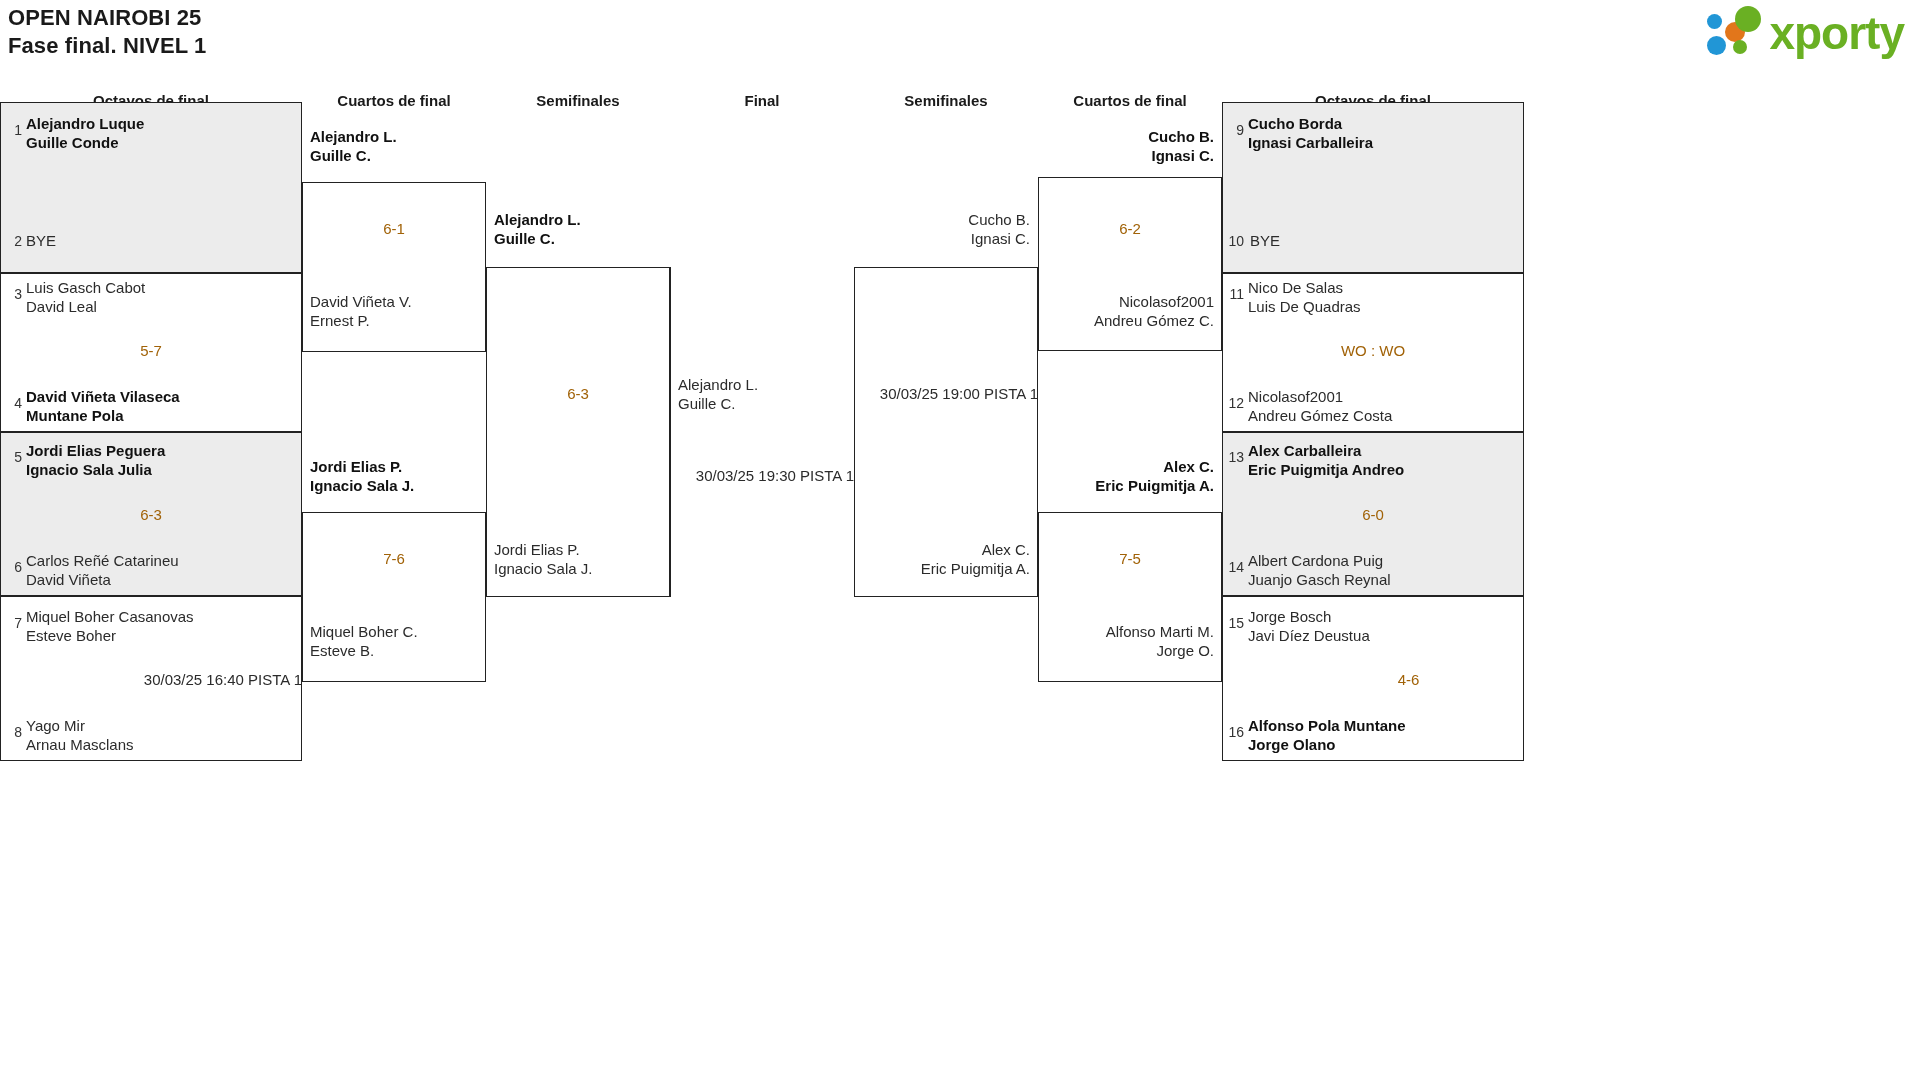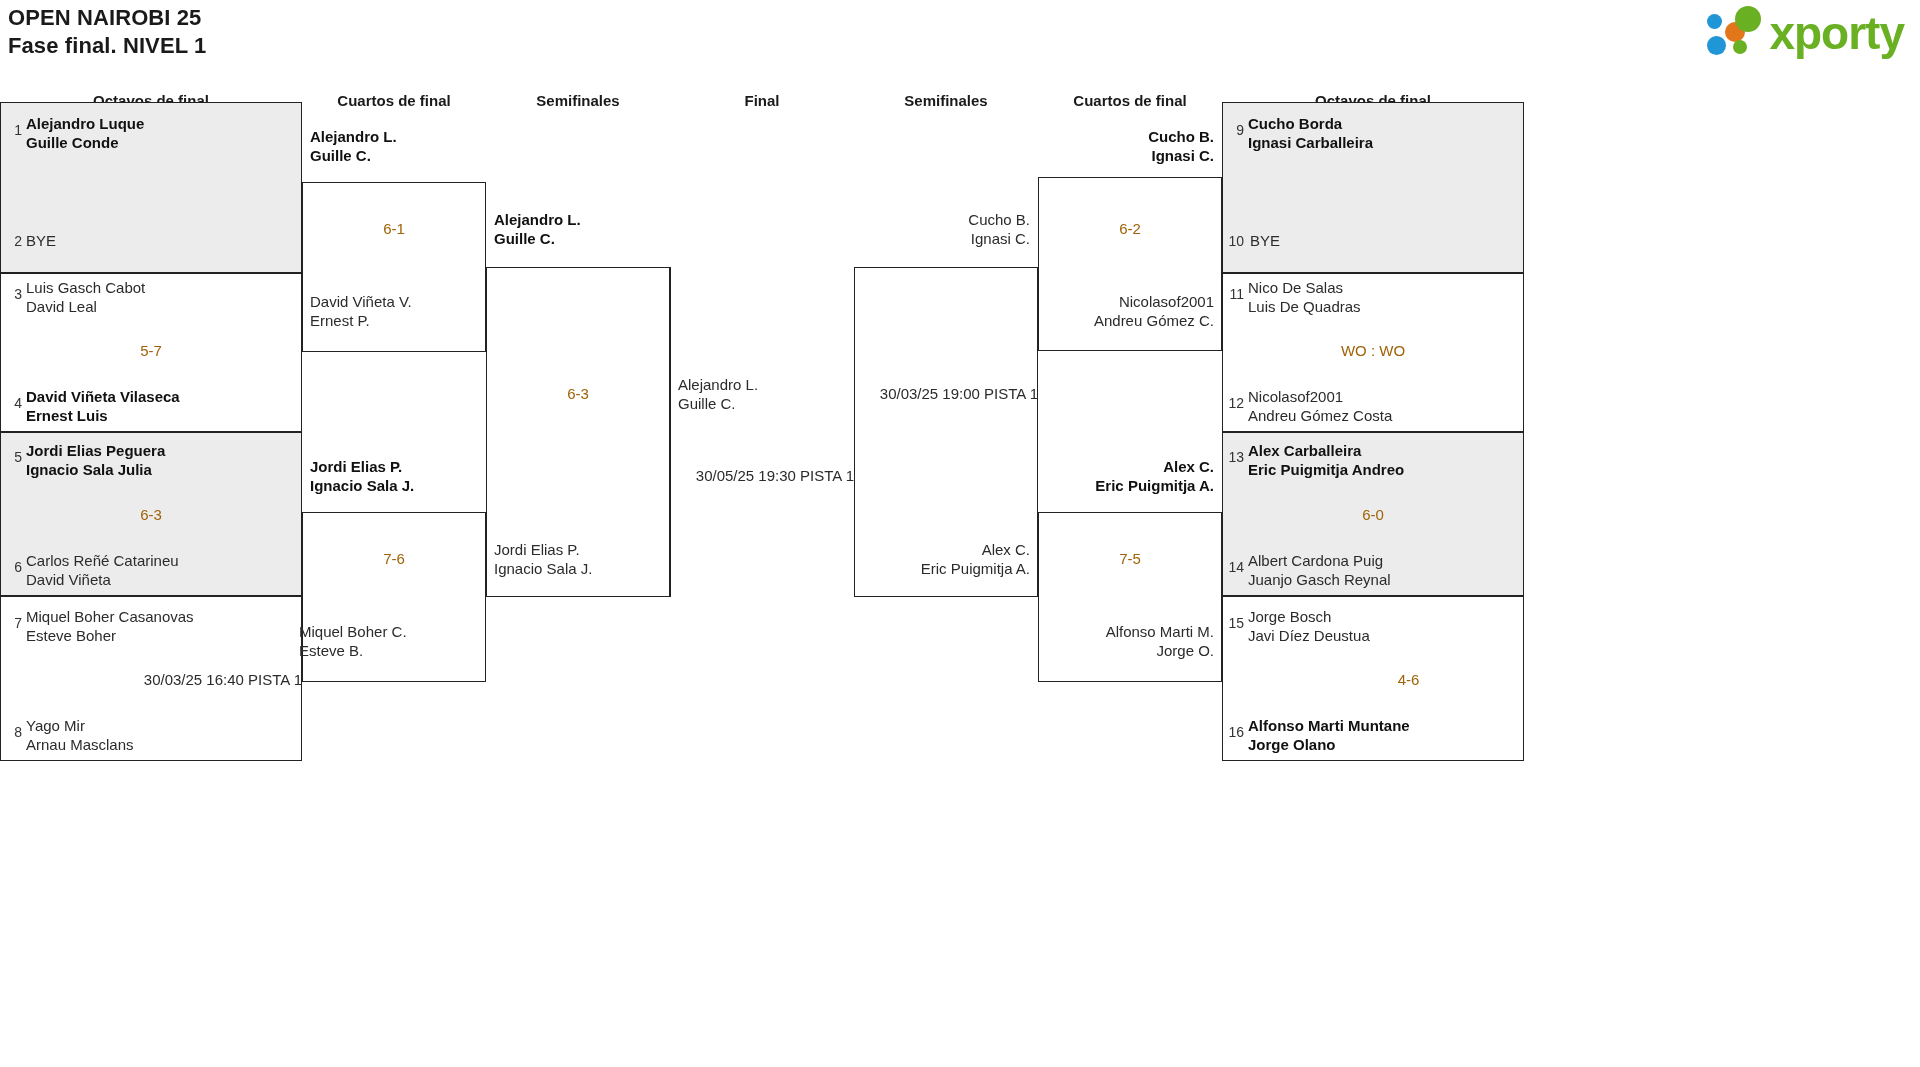--- a/index.html
+++ b/index.html
@@ -98,21 +98,21 @@
   <div class="cell" style="left:0px; top:273px; width:302px; height:159px;"></div>
   <div class="seed" style="left:0px;  top:286px;">3</div>
   <div class="names" style="left:26px; top:278px;">
     <div>Luis Gasch Cabot</div>
     <div>David Leal</div>
   </div>
   <div class="score" style="left:0px; top:342px; width:302px;">5-7</div>
   <div class="seed" style="left:0px;  top:395px;">4</div>
   <div class="names win" style="left:26px; top:387px;">
     <div>David Viñeta Vilaseca</div>
-    <div>Ernest Luis</div>
+    <div>Muntane Pola</div>
   </div>
 
   <div class="cell shade" style="left:0px; top:432px; width:302px; height:164px;"></div>
   <div class="seed" style="left:0px;  top:449px;">5</div>
   <div class="names win" style="left:26px; top:441px;">
     <div>Jordi Elias Peguera</div>
     <div>Ignacio Sala Julia</div>
   </div>
   <div class="score" style="left:0px; top:506px; width:302px;">6-3</div>
   <div class="seed" style="left:0px;  top:559px;">6</div>
@@ -144,41 +144,41 @@
     <div>David Viñeta V.</div>
     <div>Ernest P.</div>
   </div>
 
   <div class="cell" style="left:302px; top:512px; width:184px; height:170px;"></div>
   <div class="names win" style="left:310px; top:457px;">
     <div>Jordi Elias P.</div>
     <div>Ignacio Sala J.</div>
   </div>
   <div class="score" style="left:302px; top:550px; width:184px;">7-6</div>
-  <div class="names" style="left:299px; top:622px;">
+  <div class="names" style="left:310px; top:622px;">
     <div>Miquel Boher C.</div>
     <div>Esteve B.</div>
   </div>
 
   <div class="cell" style="left:486px; top:267px; width:184px; height:330px;"></div>
   <div class="names win" style="left:494px; top:210px;">
     <div>Alejandro L.</div>
     <div>Guille C.</div>
   </div>
   <div class="score" style="left:486px; top:385px; width:184px;">6-3</div>
   <div class="names" style="left:494px; top:540px;">
     <div>Jordi Elias P.</div>
     <div>Ignacio Sala J.</div>
   </div>
 
   <div class="names" style="left:678px; top:375px;">
     <div>Alejandro L.</div>
     <div>Guille C.</div>
   </div>
-  <div class="sched" style="left:670px; top:467px; width:184px;">30/05/25 19:30 PISTA 1</div>
+  <div class="sched" style="left:670px; top:467px; width:184px;">30/03/25 19:30 PISTA 1</div>
 
   <div class="cell" style="left:854px; top:267px; width:184px; height:330px;"></div>
   <div class="names right" style="left:854px; top:210px; width:176px;">
     <div>Cucho B.</div>
     <div>Ignasi C.</div>
   </div>
   <div class="sched" style="left:854px; top:385px; width:184px;">30/03/25 19:00 PISTA 1</div>
   <div class="names right" style="left:854px; top:540px; width:176px;">
     <div>Alex C.</div>
     <div>Eric Puigmitja A.</div>
@@ -245,20 +245,20 @@
 
   <div class="cell" style="left:1222px; top:596px; width:302px; height:165px;"></div>
   <div class="seed" style="left:1222px; top:615px;">15</div>
   <div class="names" style="left:1248px; top:607px;">
     <div>Jorge Bosch</div>
     <div>Javi Díez Deustua</div>
   </div>
   <div class="score" style="left:1282px; top:671px; width:253px;">4-6</div>
   <div class="seed" style="left:1222px; top:724px;">16</div>
   <div class="names win" style="left:1248px; top:716px;">
-    <div>Alfonso Marti Muntane</div>
+    <div>Alfonso Pola Muntane</div>
     <div>Jorge Olano</div>
   </div>
 
   <div class="vline" style="left:670px; top:267px; height:330px;"></div>
   <div class="vline" style="left:854px; top:267px; height:330px;"></div>
 
 </div>
 
 </body></html>

